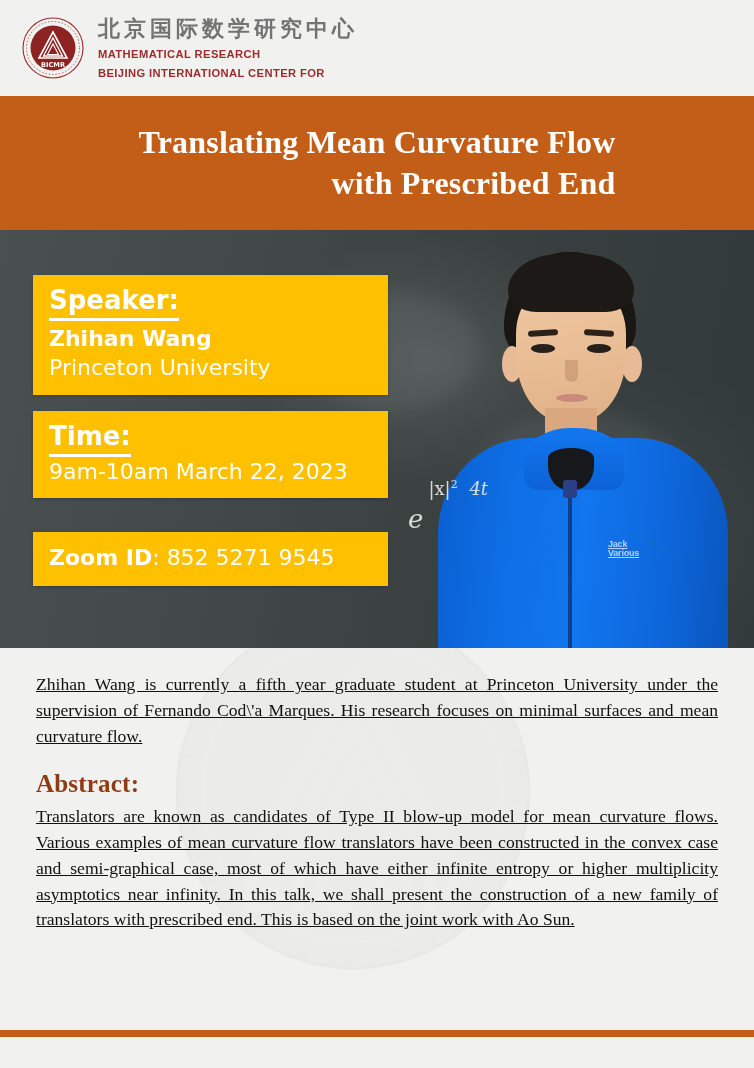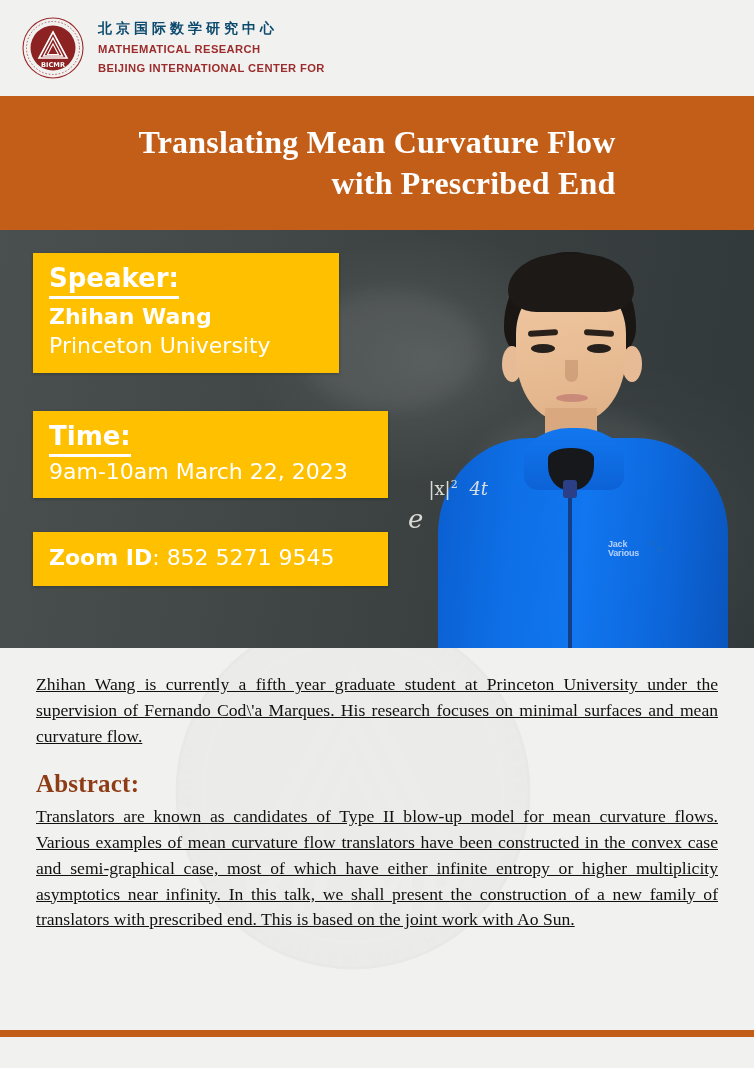--- a/index.html
+++ b/index.html
@@ -33,23 +33,23 @@
   .logo-seal {
     width: 62px; height: 62px;
     flex: 0 0 62px;
     position: relative;
   }
   .logo-seal svg { display: block; width: 62px; height: 62px; }
 
   .header-text { margin-left: 14px; }
 
   .header-cn {
-    font-size: 14px;
-    font-weight: bold;
-    color: #0c4a6e;
+    font-size: 22px;
+    font-weight: bold;
+    color: #737373;
     letter-spacing: 4px;
     line-height: 1.25;
     font-family: "DejaVu Sans", sans-serif;
   }
   .header-en {
     font-size: 11.2px;
     font-weight: bold;
     color: #9c2b2b;
     letter-spacing: 0.4px;
     line-height: 1.45;
@@ -249,38 +249,39 @@
   }
   .p-brandmark {
     position: absolute;
     left: 176px; top: 298px;
     width: 60px; height: 26px;
     color: rgba(225,235,255,0.78);
     font-size: 9px;
     font-weight: bold;
     line-height: 1.05;
     letter-spacing: -0.2px;
+    text-decoration: underline;
   }
   .p-paw {
     position: absolute;
     left: 216px; top: 296px;
     width: 16px; height: 14px;
     color: rgba(225,235,255,0.8);
     font-size: 13px;
   }
 
   
   .info-box {
     position: absolute;
     background: #ffc000;
     color: #ffffff;
     padding: 10px 16px 12px 16px;
     box-shadow: 0 1px 3px rgba(0,0,0,0.25);
   }
-  .box-speaker { left: 33px; top: 23px; width: 306px; }
+  .box-speaker { left: 33px; top: 45px; width: 355px; }
   .box-time    { left: 33px; top: 181px; width: 355px; }
   .box-zoom    { left: 33px; top: 302px; width: 355px; }
 
   .label-underline {
     display: inline-block;
     font-size: 26px;
     font-weight: bold;
     line-height: 1.22;
     border-bottom: 3px solid #ffffff;
     padding-bottom: 1px;

